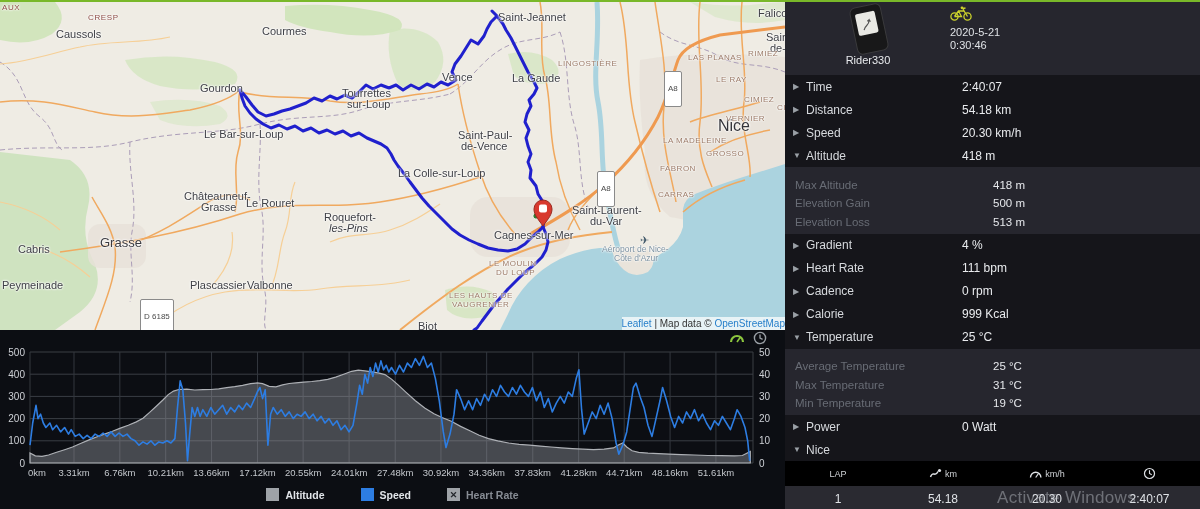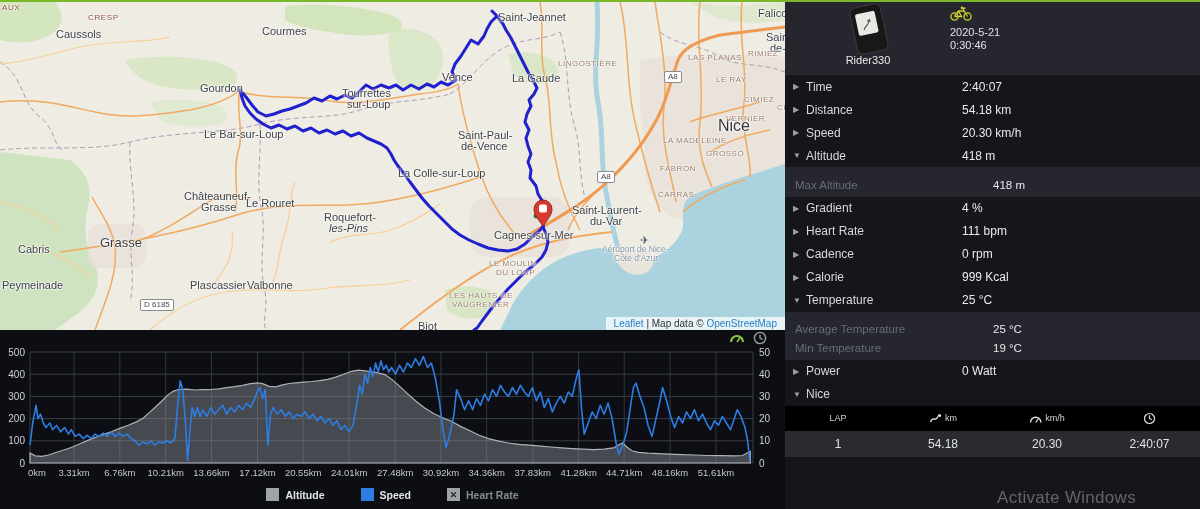--- a/index.html
+++ b/index.html
@@ -12,23 +12,23 @@
   #map svg{position:absolute;left:0;top:0;}
   #map-labels{position:absolute;left:0;top:0;width:785px;height:328px;}
   .ml{position:absolute;white-space:nowrap;color:#3f4046;font-size:11px;
       text-shadow:0 0 2px #fff,0 0 2px #fff,0 0 3px #fff;}
   .ml.sub{font-size:8px;letter-spacing:.5px;color:#9c7b68;}
   .ml.hamlet{font-size:8px;letter-spacing:.6px;color:#8d4a45;}
   .ml.townlg{font-size:13px;color:#3a3a40;}
   .ml.nice{font-size:16px;color:#34343a;}
   .ml.air{font-size:8.5px;color:#7e93a3;}
   .ml.shield{font-size:8px;color:#4a4a4a;background:#fff;border:1px solid #8a8a8a;
-      border-radius:2px;padding:0 3px;line-height:10px;text-shadow:none;}
+      border-radius:2px;padding:12px 3px;line-height:10px;text-shadow:none;}
   #attribution{position:absolute;right:0;bottom:0;background:rgba(255,255,255,.72);
-      font-size:10px;color:#333;padding:1px 8px;z-index:5;}
+      font-size:10px;color:#333;padding:1px 0;z-index:5;}
   #attribution a{color:#267fca;text-decoration:none;cursor:pointer;}
 
   
   #chart{position:absolute;left:0;top:330px;width:785px;height:179px;background:#0c0e13;}
   #chart-icons{position:absolute;right:18px;top:1px;display:flex;gap:8px;z-index:5;}
   #chart-icons span{display:inline-block;cursor:pointer;}
   #chart-svg{position:absolute;left:0;top:0;}
   #legend{position:absolute;left:0;top:158px;width:785px;display:flex;justify-content:center;gap:36px;}
   .lg-item{display:flex;align-items:center;gap:6px;font-size:10.5px;color:#e2e5e9;font-weight:bold;}
   .lg-sw{width:13px;height:13px;display:flex;align-items:center;justify-content:center;
@@ -340,20 +340,28 @@
         <div class="sb-row">
           <span class="arr">▼</span>
           <span class="lbl">Altitude</span>
           <span class="val">418 m</span>
         </div>
         <div class="sb-details">
           <div class="sb-drow">
             <span class="dlbl">Max Altitude</span>
             <span class="dval">418 m</span>
           </div>
+          <div class="sb-drow">
+            <span class="dlbl">Elevation Gain</span>
+            <span class="dval">500 m</span>
+          </div>
+          <div class="sb-drow">
+            <span class="dlbl">Elevation Loss</span>
+            <span class="dval">513 m</span>
+          </div>
         </div>
         <div class="sb-row">
           <span class="arr">▶</span>
           <span class="lbl">Gradient</span>
           <span class="val">4 %</span>
         </div>
         <div class="sb-row">
           <span class="arr">▶</span>
           <span class="lbl">Heart Rate</span>
           <span class="val">111 bpm</span>
@@ -370,20 +378,24 @@
         </div>
         <div class="sb-row">
           <span class="arr">▼</span>
           <span class="lbl">Temperature</span>
           <span class="val">25 °C</span>
         </div>
         <div class="sb-details">
           <div class="sb-drow">
             <span class="dlbl">Average Temperature</span>
             <span class="dval">25 °C</span>
+          </div>
+          <div class="sb-drow">
+            <span class="dlbl">Max Temperature</span>
+            <span class="dval">31 °C</span>
           </div>
           <div class="sb-drow">
             <span class="dlbl">Min Temperature</span>
             <span class="dval">19 °C</span>
           </div>
         </div>
         <div class="sb-row">
           <span class="arr">▶</span>
           <span class="lbl">Power</span>
           <span class="val">0 Watt</span>

